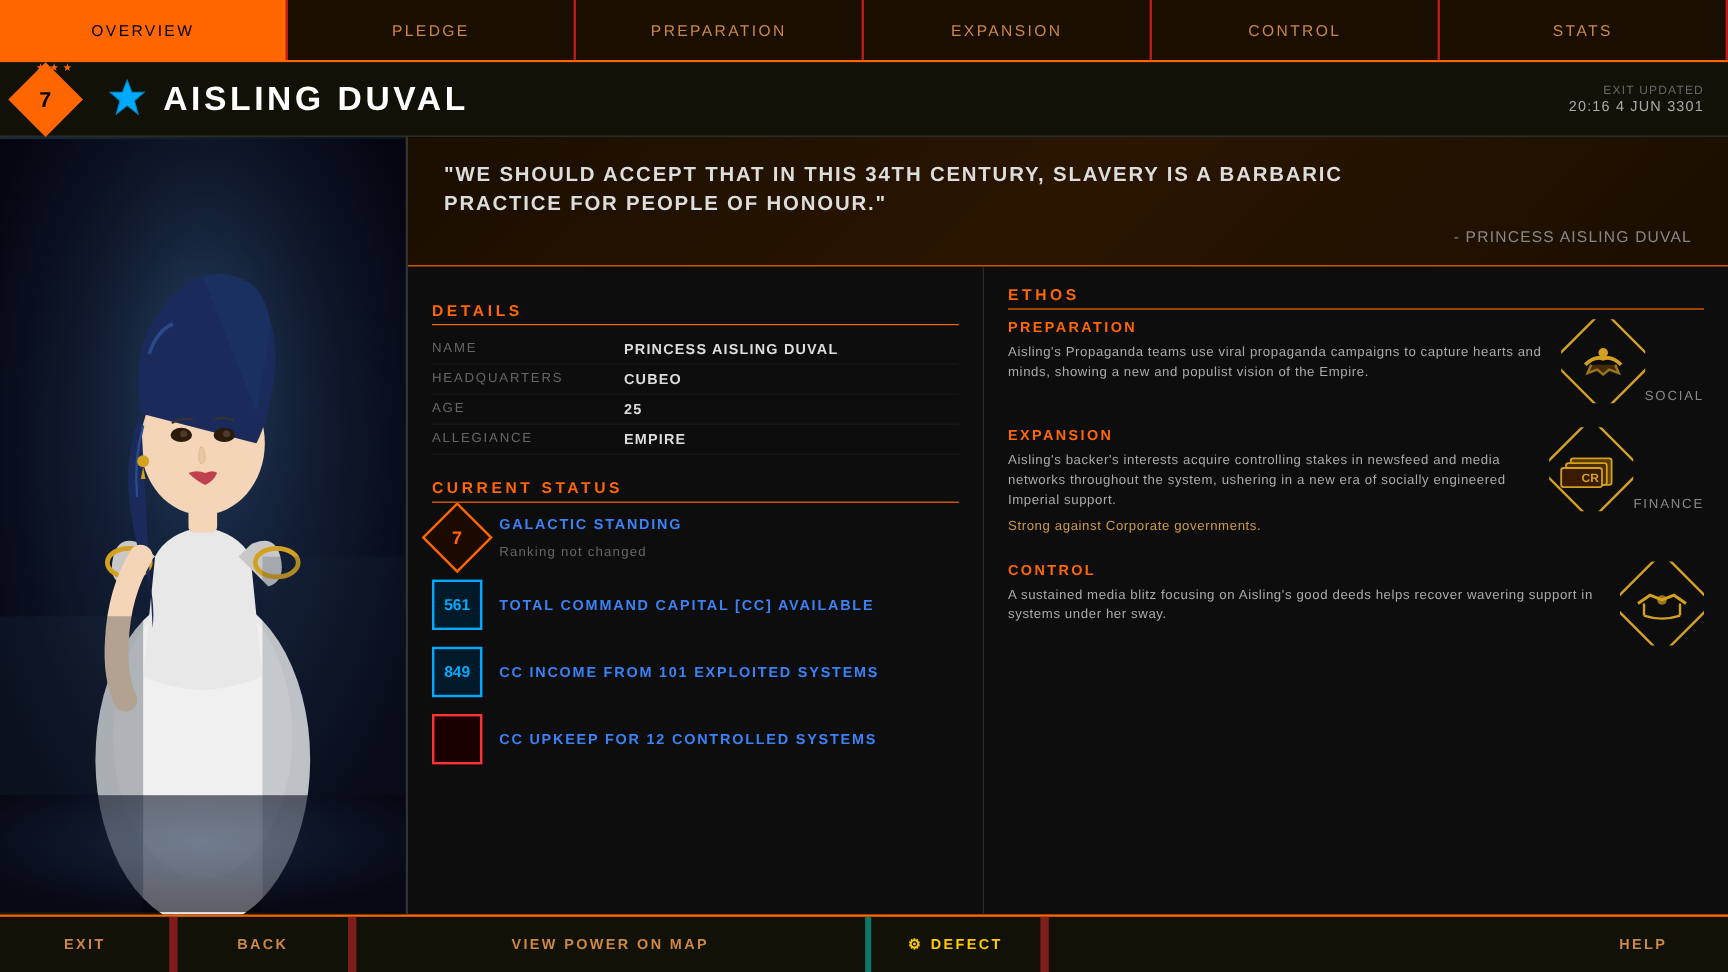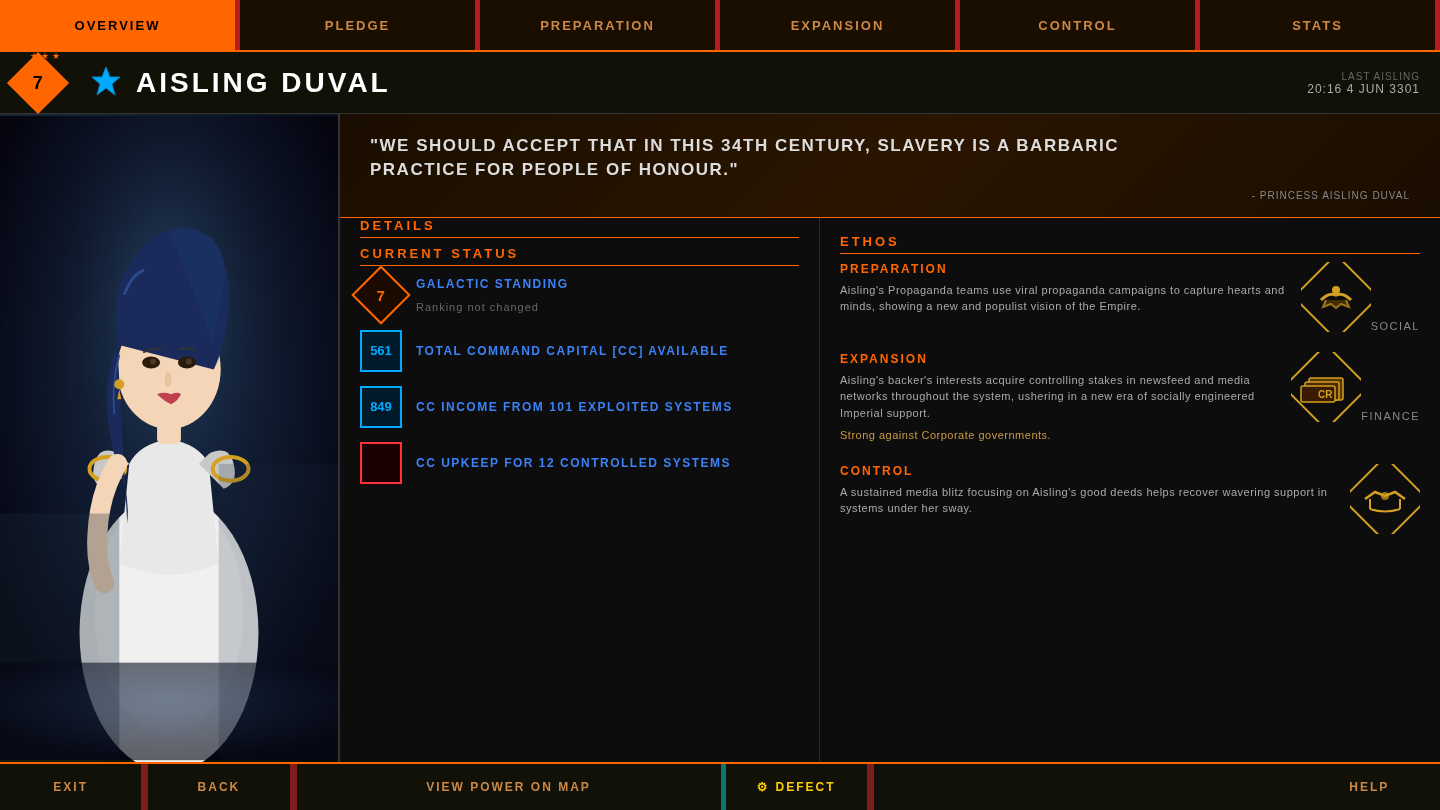--- a/index.html
+++ b/index.html
@@ -19,24 +19,24 @@
       height: 52px;
       background: #1a0e00;
       border-bottom: 2px solid #ff6600;
     }
     .nav-tab {
       flex: 1;
       display: flex;
       align-items: center;
       justify-content: center;
       font-size: 13px;
-      font-weight: bold;
+      font-weight: normal;
       letter-spacing: 2px;
       color: #cc8844;
-      border-right: 5px solid #b91c1c;
+      border-right: 2px solid #b91c1c;
       cursor: pointer;
       text-transform: uppercase;
     }
     .nav-tab.active {
       background: #ff6600;
       color: #000;
     }
 
     
     .header {
@@ -141,39 +141,39 @@
       font-size: 17px;
       font-weight: bold;
       letter-spacing: 1.5px;
       color: #ddd;
       text-transform: uppercase;
       line-height: 1.4;
       max-width: 820px;
     }
     .quote-attribution {
       text-align: right;
-      font-size: 10px;
+      font-size: 13px;
       color: #888;
       letter-spacing: 1px;
       margin-top: 8px;
       text-transform: uppercase;
     }
 
     
     .info-row {
       display: flex;
       flex: 1;
       overflow: hidden;
     }
 
     
     .left-info {
       width: 480px;
       flex-shrink: 0;
-      padding: 0 20px;
+      padding: 29px 20px;
       border-right: 1px solid #2a2a2a;
       overflow-y: auto;
     }
 
     .section-title {
       font-size: 13px;
       font-weight: bold;
       letter-spacing: 3px;
       color: #ff6600;
       text-transform: uppercase;
@@ -384,21 +384,21 @@
     <div class="rank-badge">
       <div class="rank-badge-inner">7</div>
     </div>
   </div>
 
   <svg class="commander-icon" viewBox="0 0 36 36" fill="none">
     <polygon points="18,2 22,12 32,12 24,19 27,30 18,23 9,30 12,19 4,12 14,12" fill="#00aaff" stroke="#0088cc" stroke-width="1"></polygon>
   </svg>
   <div class="commander-name">AISLING DUVAL</div>
   <div class="last-updated">
-    <div class="label">LAST AISLING</div>
+    <div class="label">EXIT UPDATED</div>
     <div class="value">20:16 4 JUN 3301</div>
   </div>
 </div>
 
 <div class="main-content">
 
   <div class="portrait-panel">
     <div class="portrait-bg">
 
       <svg viewBox="0 0 340 648" style="width:100%;height:100%;position:absolute;top:0;left:0;">
@@ -468,20 +468,38 @@
 
     <div class="quote-section">
       <div class="quote-text">"WE SHOULD ACCEPT THAT IN THIS 34TH CENTURY, SLAVERY IS A BARBARIC PRACTICE FOR PEOPLE OF HONOUR."</div>
       <div class="quote-attribution">- PRINCESS AISLING DUVAL</div>
     </div>
 
     <div class="info-row">
 
       <div class="left-info">
         <div class="section-title">DETAILS</div>
+        <div class="details-table">
+          <div class="detail-row">
+            <div class="detail-label">NAME</div>
+            <div class="detail-value">PRINCESS AISLING DUVAL</div>
+          </div>
+          <div class="detail-row">
+            <div class="detail-label">HEADQUARTERS</div>
+            <div class="detail-value">CUBEO</div>
+          </div>
+          <div class="detail-row">
+            <div class="detail-label">AGE</div>
+            <div class="detail-value">25</div>
+          </div>
+          <div class="detail-row">
+            <div class="detail-label">ALLEGIANCE</div>
+            <div class="detail-value">EMPIRE</div>
+          </div>
+        </div>
 
         <div class="current-status">
           <div class="section-title">CURRENT STATUS</div>
 
           <div class="status-item">
             <div class="status-badge">
               <div class="status-badge-inner">7</div>
             </div>
             <div>
               <div class="status-text-main">GALACTIC STANDING</div>

